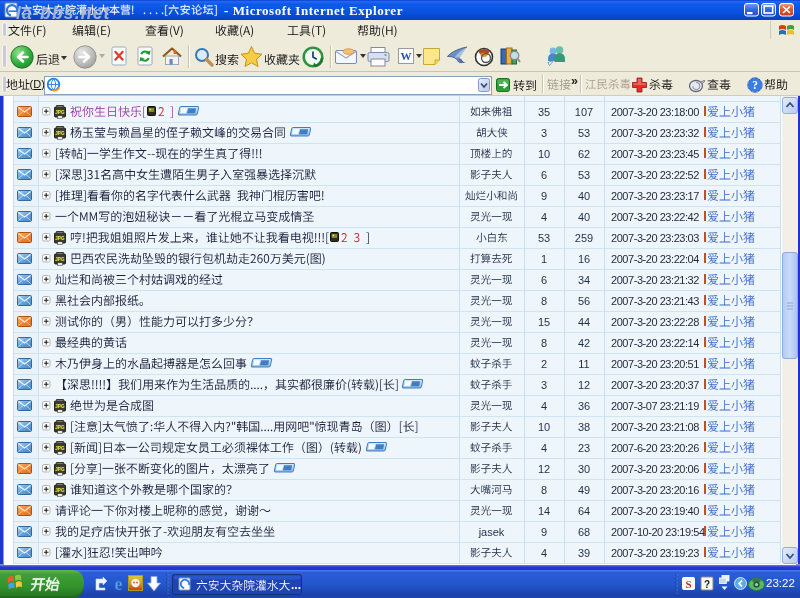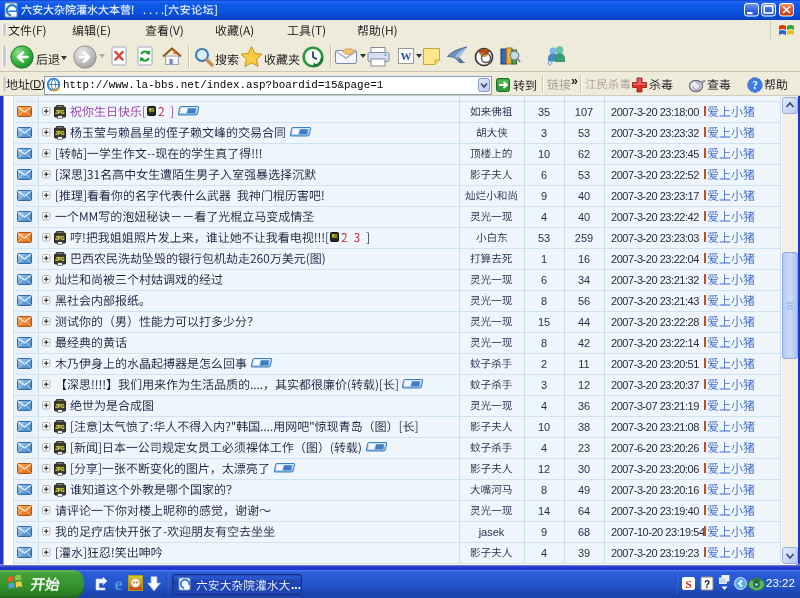--- a/index.html
+++ b/index.html
@@ -1105,20 +1105,22 @@
     <svg class="t" style="left:143px;top:2.3px" width="26.2" height="14.7" viewBox="0 -11.9 26.2 14.7" fill="#fff" stroke="#fff" stroke-width="0.3">
       <g transform="scale(0.9167)">
         <use href="#r1"></use>
       </g>
     </svg>
     <svg class="t" style="left:164px;top:2.3px" width="56.3" height="14.7" viewBox="0 -11.9 56.3 14.7" fill="#fff" stroke="#fff" stroke-width="0.3">
       <g transform="scale(0.9167)">
         <use href="#r2"></use>
       </g>
     </svg>
+    <div class="a" style="left:224px;top:2.5px;font:bold 13px &quot;Liberation Serif&quot;,serif;color:#fff;letter-spacing:0.55px;">- Microsoft Internet Explorer</div>
+    <div class="a" style="left:16px;top:3px;font:italic bold 17.5px &quot;Liberation Sans&quot;,sans-serif;color:rgba(176,186,209,0.9);letter-spacing:1.2px;">la-bbs.net</div>
     <svg class="t" style="left:743.5px;top:3.2px" width="15" height="14">
       <rect x="0.5" y="0.5" width="14" height="12.5" rx="2.5" fill="url(#btng)" stroke="#fff" stroke-width="1"></rect>
       <rect x="3" y="9" width="5.5" height="2.2" fill="#fff"></rect>
     </svg>
     <svg class="t" style="left:761px;top:3.2px" width="15" height="14">
       <rect x="0.5" y="0.5" width="14" height="12.5" rx="2.5" fill="url(#btng)" stroke="#fff" stroke-width="1"></rect>
       <rect x="3.2" y="3" width="8.5" height="7" fill="none" stroke="#fff" stroke-width="1.6"></rect>
     </svg>
     <svg class="t" style="left:778.5px;top:3.2px" width="15" height="14">
       <rect x="0.5" y="0.5" width="14" height="12.5" rx="2.5" fill="url(#closeg)" stroke="#fff" stroke-width="1"></rect>
@@ -1288,21 +1290,20 @@
         <use href="#r12"></use>
       </g>
     </svg>
     <div class="a" style="left:29.5px;top:78px;font:normal 11px &quot;Liberation Sans&quot;,sans-serif;color:#111;">(<u>D</u>)</div>
     <div class="a" style="left:44px;top:76px;width:446px;height:17px;background:#fff;border:1px solid #89a0bc"></div>
     <svg class="t" style="left:47px;top:78px" width="13" height="13">
       <circle cx="6.5" cy="6.5" r="5.8" fill="none" stroke="#2a7de0" stroke-width="1.8"></circle>
       <path d="M1 6.5 H12 M6.5 1 A8 8 0 0 1 6.5 12 M6.5 1 A8 8 0 0 0 6.5 12" fill="none" stroke="#2a7de0" stroke-width="0.9"></path>
       <path d="M12.4 9.5 A6.5 6.5 0 0 1 5 12.3" stroke="#e8a020" stroke-width="1.6" fill="none"></path>
     </svg>
-    <div class="a" style="left:63px;top:78.5px;font:normal 10.9px &quot;Liberation Mono&quot;,monospace;color:#000;">http://www.la-bbs.net/index.asp?boardid=15&amp;page=1</div>
     <svg class="t" style="left:477.5px;top:77.5px" width="12" height="14">
       <rect x="0.5" y="0.5" width="11" height="13" rx="2" fill="url(#sbbtn)" stroke="#8898c8"></rect>
       <path d="M3 5.5 L6 9 L9 5.5" fill="none" stroke="#33466e" stroke-width="1.6"></path>
     </svg>
     <svg class="t" style="left:496px;top:77.5px" width="14" height="14">
       <rect x="0.5" y="0.5" width="13" height="13" rx="2" fill="#2f9e38" stroke="#1a7020"></rect>
       <rect x="1.5" y="1.5" width="11" height="5" rx="2" fill="#5cbc60" opacity="0.7"></rect>
       <path d="M3 7 H10 M7.5 4 L11 7 L7.5 10" fill="none" stroke="#fff" stroke-width="1.8"></path>
     </svg>
     <svg class="t" style="left:513px;top:76.5px" width="26" height="16" viewBox="0 -13 26 16" fill="#111">

